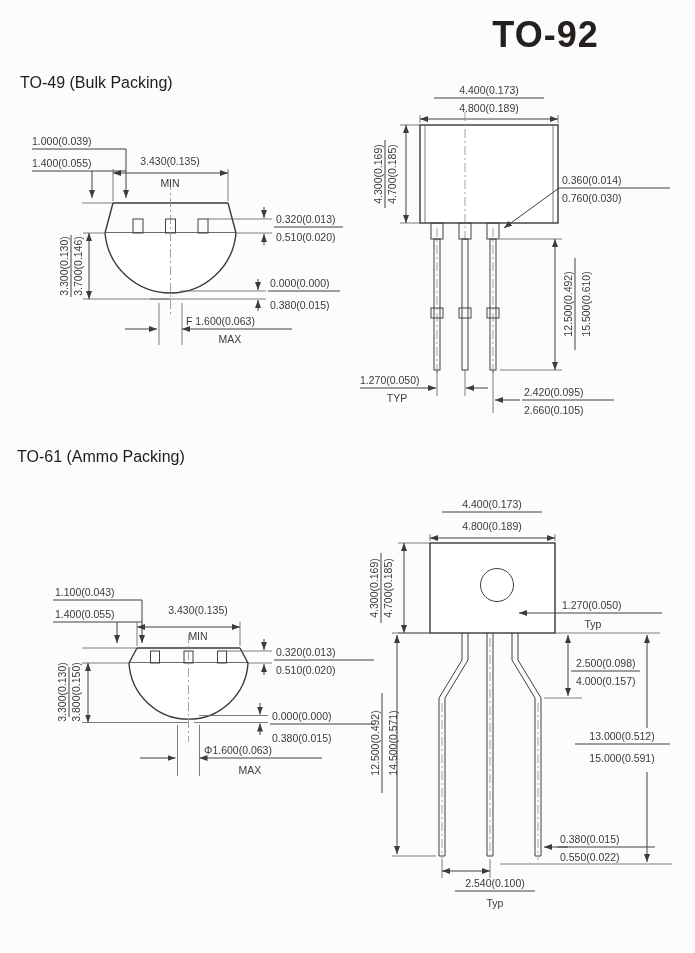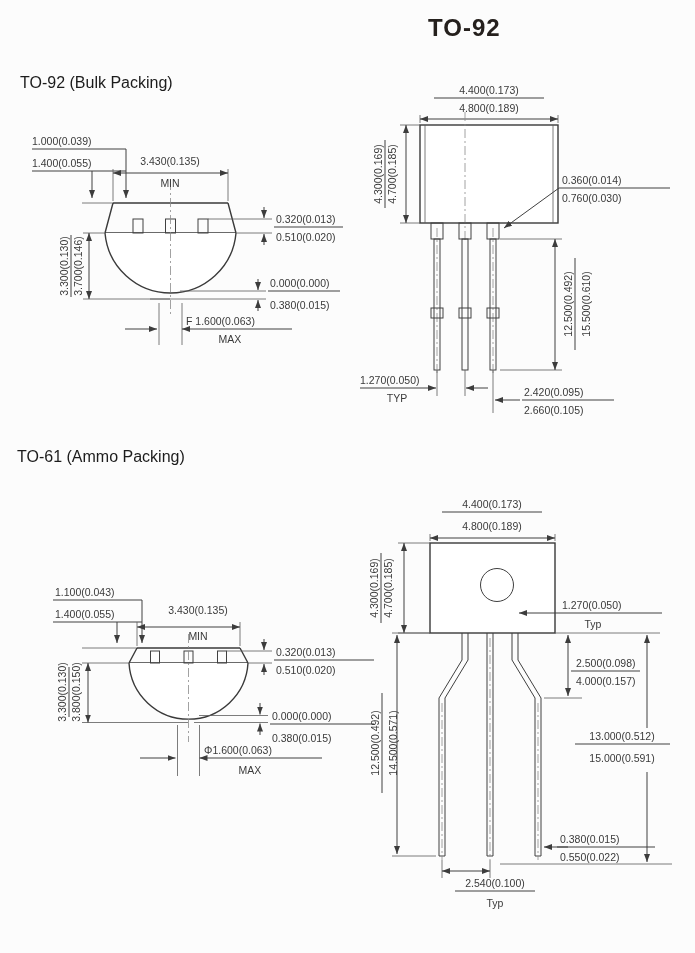--- a/index.html
+++ b/index.html
@@ -1,43 +1,43 @@
 <!DOCTYPE html>
 <html><head>
 <meta charset="utf-8">
 <style>
   html,body{margin:0;padding:0;}
   body{
     width:695px;height:953px;position:relative;background:#fcfcfc;
     font-family:"Liberation Sans","DejaVu Sans",sans-serif;color:#2b2b2b;overflow:hidden;
   }
   .page-title{
-    position:absolute;left:428px;top:14px;width:235px;text-align:left;
-    font-size:24px;font-weight:bold;letter-spacing:1px;color:#25201d;
+    position:absolute;left:428px;top:14px;width:235px;text-align:center;
+    font-size:36px;font-weight:bold;letter-spacing:1px;color:#25201d;
   }
   .section-label{position:absolute;font-size:16px;color:#1c1c1c;}
   #sec-bulk{left:20px;top:74px;}
   #sec-ammo{left:17px;top:448px;}
   svg{position:absolute;overflow:visible;}
   #svg-bulk-front{left:30px;top:115px;}
   #svg-bulk-side{left:352px;top:78px;}
   #svg-ammo-front{left:22px;top:572px;}
   #svg-ammo-side{left:350px;top:488px;}
   svg .ln{stroke:#404040;stroke-width:1;fill:none;}
   svg .body{stroke:#3a3a3a;stroke-width:1.4;fill:#fff;}
   svg .thin{stroke:#5a5a5a;stroke-width:.8;fill:none;}
   svg .cl{stroke:#8a8a8a;stroke-width:.8;fill:none;stroke-dasharray:9 3 2 3;}
   svg text{font-family:"Liberation Sans","DejaVu Sans",sans-serif;font-size:10.5px;fill:#3a3a3a;}
   svg .arr{fill:#3c3c3c;stroke:none;}
 </style>
 </head>
 <body>
 
 <div class="page-title">TO-92</div>
-<div class="section-label" id="sec-bulk">TO-92 (Bulk Packing)</div>
+<div class="section-label" id="sec-bulk">TO-49 (Bulk Packing)</div>
 <div class="section-label" id="sec-ammo">TO-61 (Ammo Packing)</div>
 
 <svg id="svg-bulk-front" width="315" height="250" viewBox="0 0 315 250">
   <defs>
     <marker id="e1" markerUnits="userSpaceOnUse" markerWidth="9" markerHeight="8" refX="8" refY="3" orient="auto">
         <path class="arr" d="M0,0 L8,3 L0,6 Z"></path>
       </marker>
     <marker id="s1" markerUnits="userSpaceOnUse" markerWidth="9" markerHeight="8" refX="0" refY="3" orient="auto">
         <path class="arr" d="M8,0 L0,3 L8,6 Z"></path>
       </marker>

